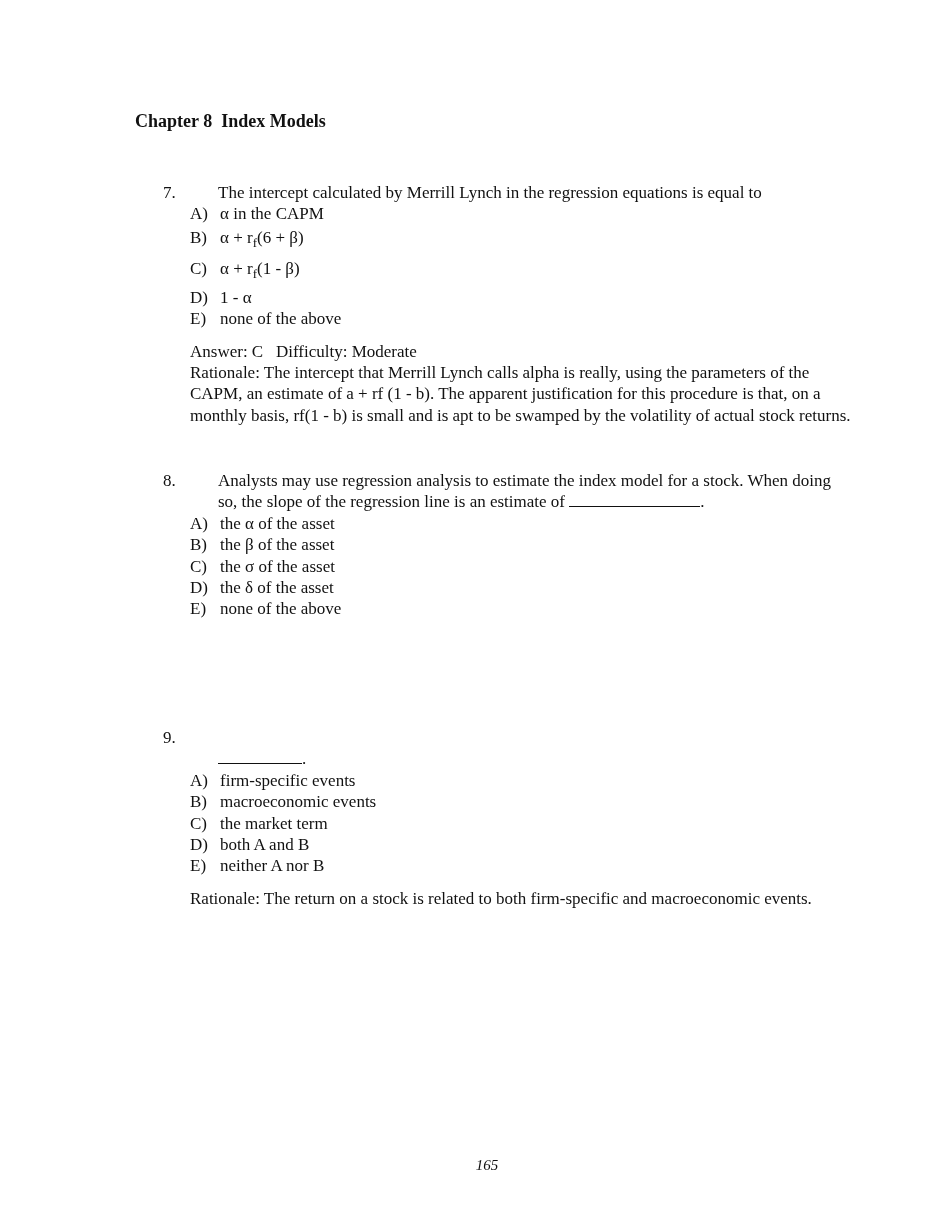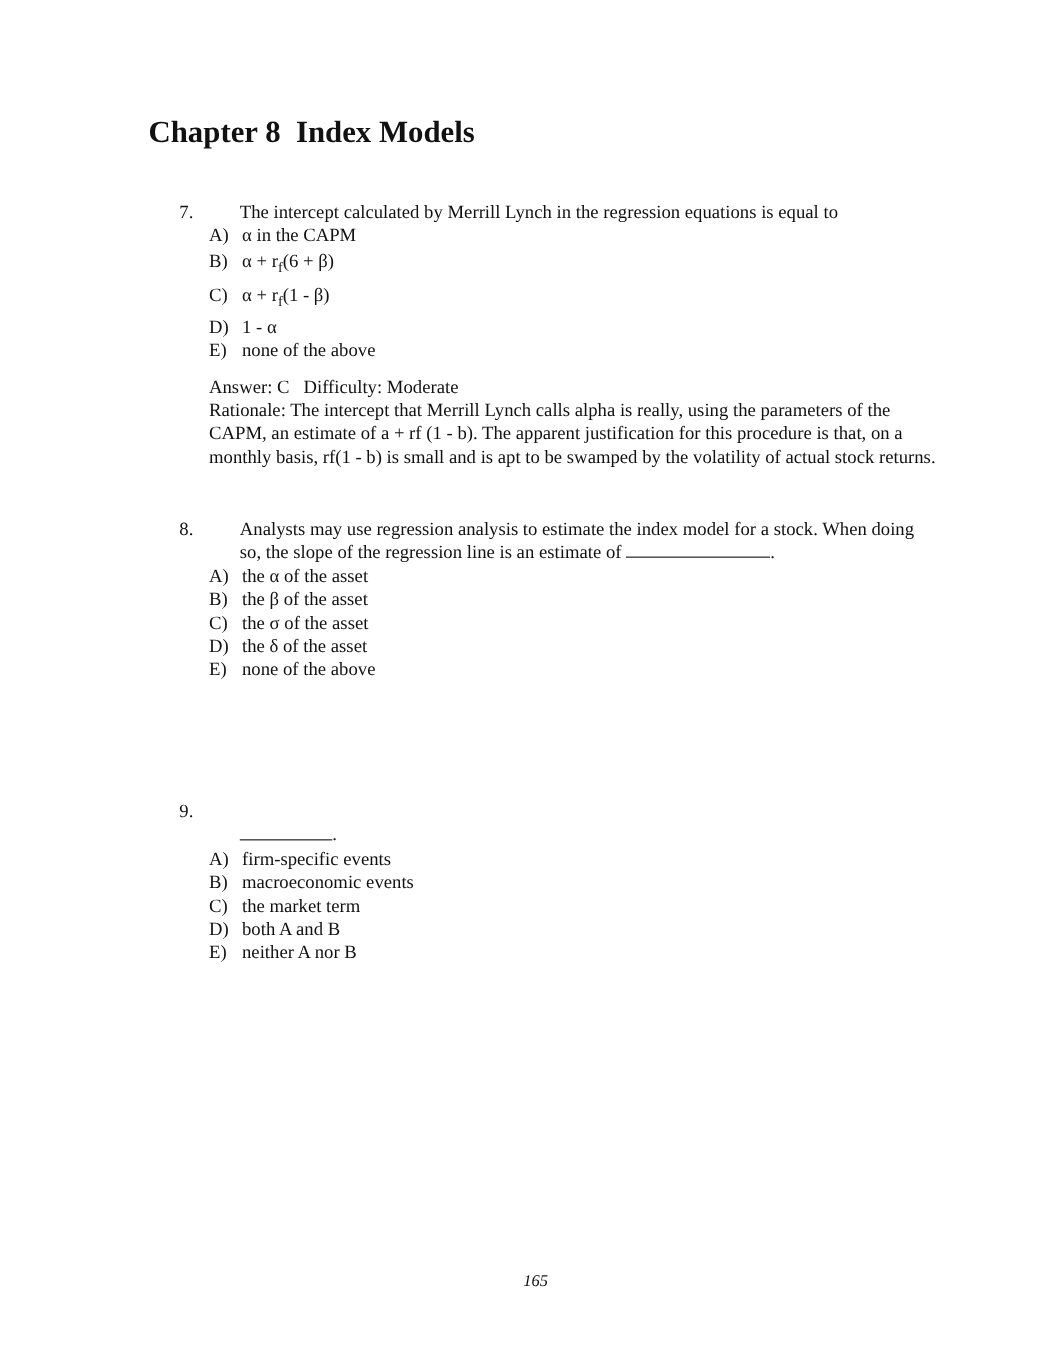--- a/index.html
+++ b/index.html
@@ -12,21 +12,21 @@
     height: 1230px;
     position: relative;
     font-family: "Liberation Serif", "DejaVu Serif", serif;
     color: #111111;
     overflow: hidden;
   }
   .page-title {
     position: absolute;
     left: 135px;
     top: 108px;
-    font-size: 28px;
+    font-size: 18px;
     font-weight: bold;
     line-height: 26px;
     white-space: pre;
     margin: 0;
   }
   .question {
     position: absolute;
     left: 163px;
     width: 690px;
     font-size: 17px;
@@ -174,16 +174,17 @@
     <div class="option">
       <span class="opt-letter">D)</span>
       <span>both A and B</span>
     </div>
     <div class="option">
       <span class="opt-letter">E)</span>
       <span>neither A nor B</span>
     </div>
   </div>
   <div class="answer-block">
+    <div>Rationale: The return on a stock is related to both firm-specific and macroeconomic events.</div>
   </div>
 </div>
 
 <div class="page-number">165</div>
 
 </body></html>

